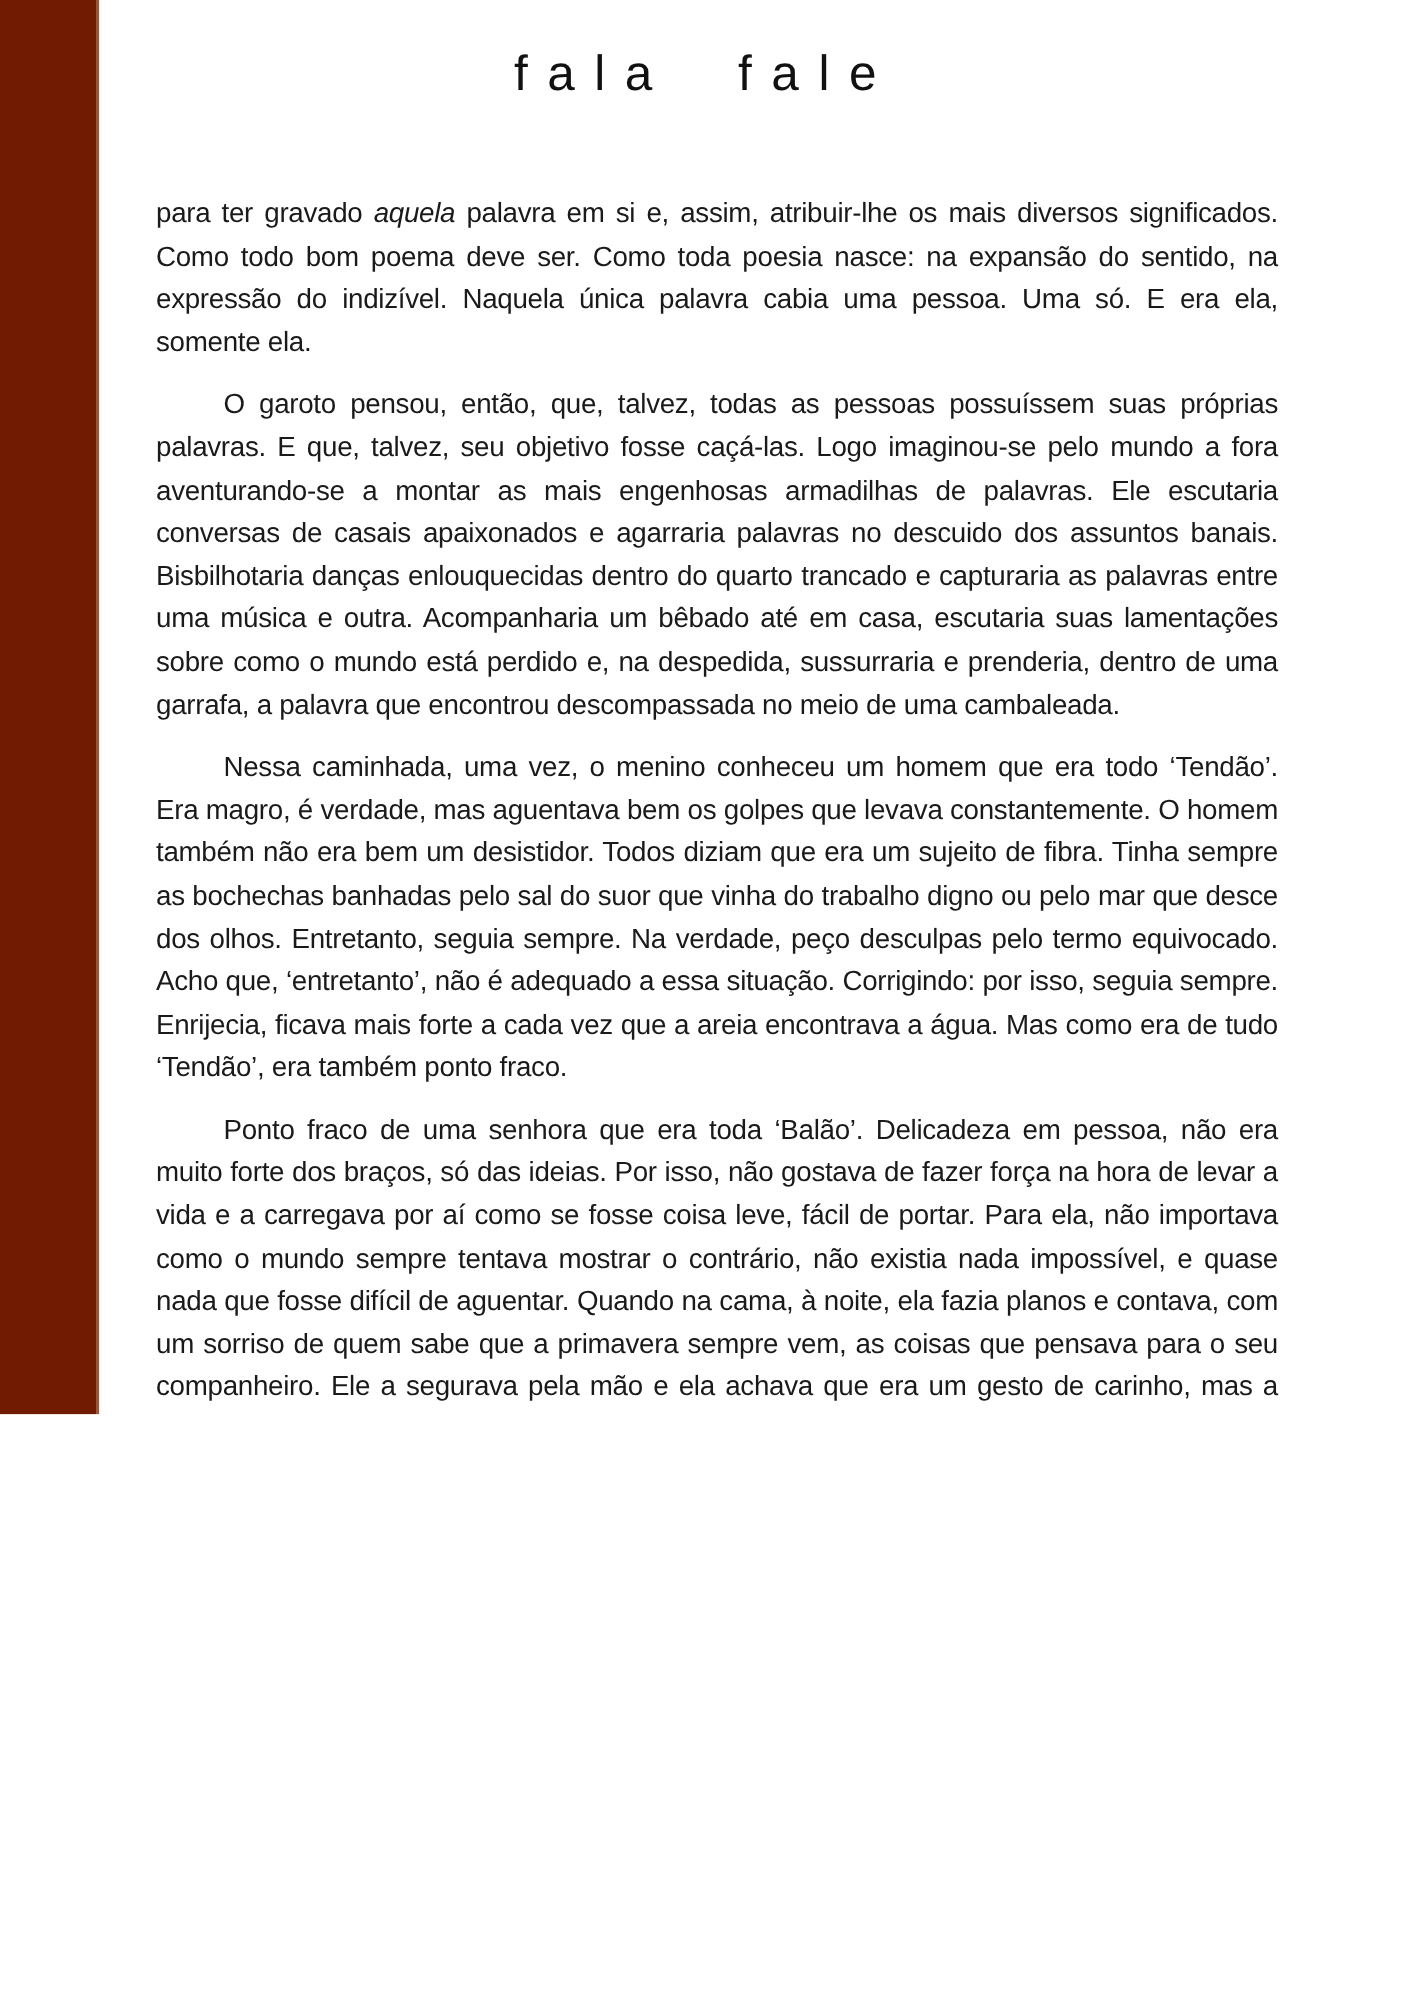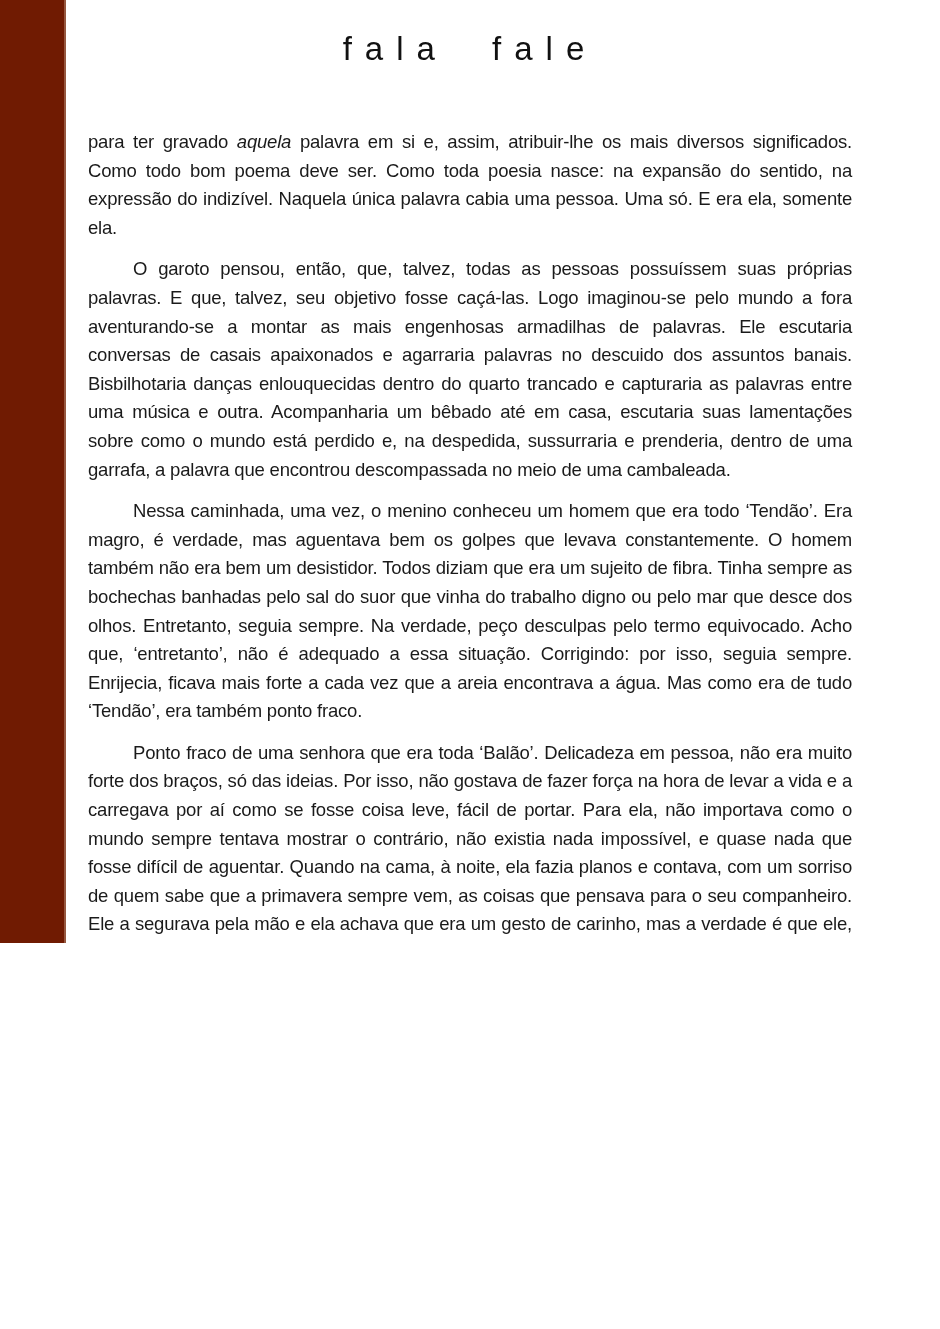--- a/index.html
+++ b/index.html
@@ -47,21 +47,21 @@
     letter-spacing: 13px;
     word-spacing: 22px;
     text-align: center;
     color: #111111;
     font-family: "Liberation Sans", sans-serif;
   }
   .body-text {
     margin-top: 60px;
   }
   .para {
-    margin: 0 0 13px 0;
+    margin: 0 0 13px 16px;
     font-size: 18.5px;
     line-height: 28.6px;
     letter-spacing: -0.2px;
     text-align: justify;
     text-indent: 45px;
   }
   .para.no-indent {
     text-indent: 0;
   }
   .para em {

